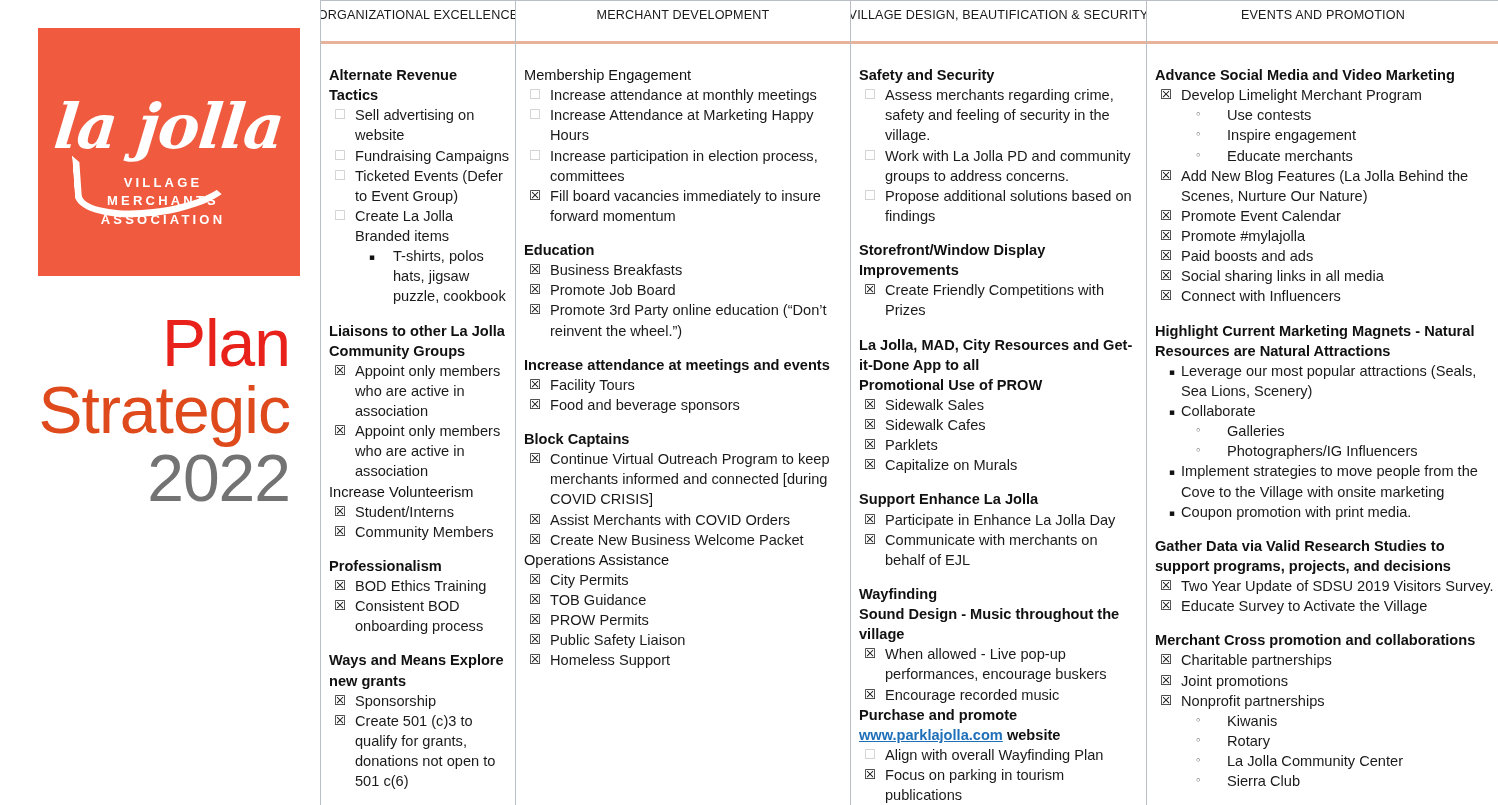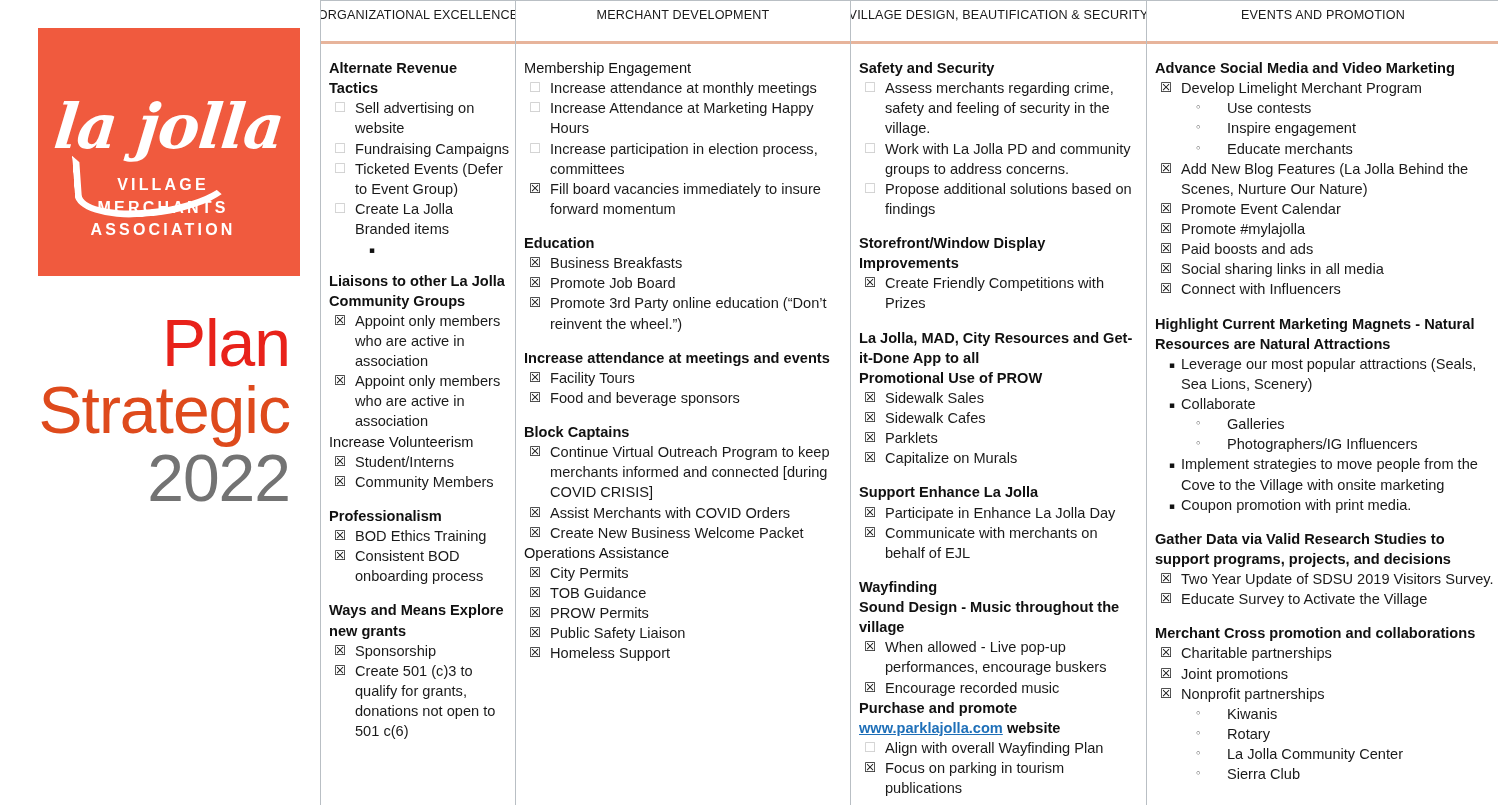--- a/index.html
+++ b/index.html
@@ -57,21 +57,21 @@
     position: absolute;
     left: 0;
     right: 0;
     top: 146px;
     text-align: center;
     padding-right: 12px;
   }
   .logo-sub div {
     font-family: "Liberation Sans", sans-serif;
     font-weight: 700;
-    font-size: 16px;
+    font-size: 13px;
     letter-spacing: 3.2px;
     color: #ffffff;
     line-height: 1.42;
   }
   .logo-swash {
     position: absolute;
     left: 36px;
     top: 122px;
     width: 150px;
     height: 52px;
@@ -136,21 +136,21 @@
     font-family: "Liberation Sans", sans-serif;
     font-size: 12.6px;
     letter-spacing: 0.15px;
     color: #1a1a1a;
     white-space: nowrap;
   }
 
   .col-body {
     flex: 1 1 auto;
     box-sizing: border-box;
-    padding: 14px 5px 0 8px;
+    padding: 21px 5px 0 8px;
     overflow: hidden;
   }
   .spacer { height: 14px; }
 
   .heading {
     font-size: 14.6px;
     font-weight: 700;
     line-height: 1.38;
     color: #111111;
     margin: 0;
@@ -250,20 +250,21 @@
           <div class="item">
             <span class="bullet unchecked">☐</span>
             <span class="item-text">Ticketed Events (Defer to Event Group)</span>
           </div>
           <div class="item">
             <span class="bullet unchecked">☐</span>
             <span class="item-text">Create La Jolla Branded items</span>
           </div>
           <div class="item lvl2">
             <span class="bullet square">▪</span>
+            <span class="item-text">T-shirts, polos hats, jigsaw puzzle, cookbook</span>
           </div>
           <div class="spacer"></div>
           <div class="heading">Liaisons to other La Jolla Community Groups</div>
           <div class="item">
             <span class="bullet checked">☒</span>
             <span class="item-text">Appoint only members who are active in association</span>
           </div>
           <div class="item">
             <span class="bullet checked">☒</span>
             <span class="item-text">Appoint only members who are active in association</span>

